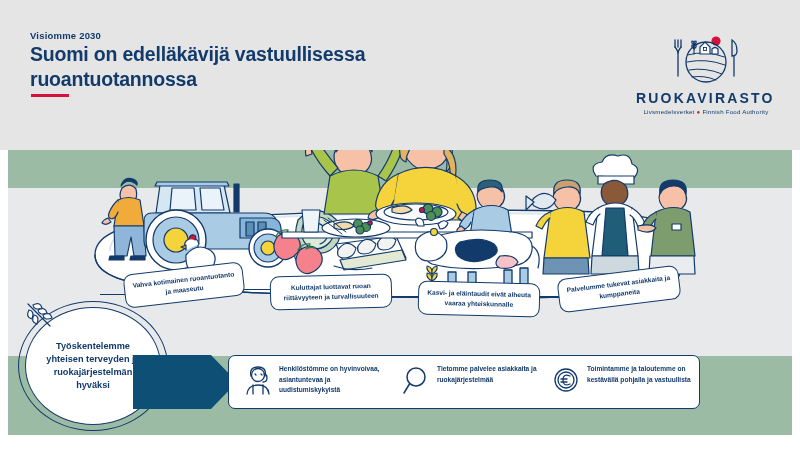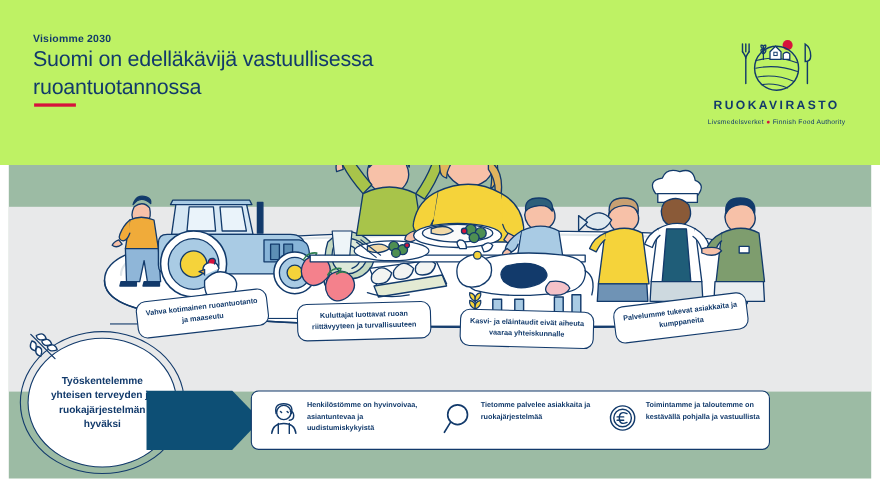--- a/index.html
+++ b/index.html
@@ -15,45 +15,45 @@
   .bg-green {
     position: absolute; left: 8px; top: 150px; width: 784px; height: 285px;
     background: #9cbba4;
   }
   .bg-gray {
     position: absolute; left: 8px; top: 188px; width: 784px; height: 168px;
     background: #e8e9ea;
   }
 
   
-  .header { position: absolute; left: 0; top: 0; width: 800px; height: 150px; background:#bef264; }
+  .header { position: absolute; left: 0; top: 0; width: 800px; height: 150px; background:#e5e5e5; }
   .kicker {
     position: absolute; left: 30px; top: 30px;
     font-size: 9.5px; font-weight: bold; color: #123a6b; letter-spacing: .2px;
   }
   .title {
     position: absolute; left: 30px; top: 42px; width: 420px;
-    font-size: 19.5px; line-height: 1.28; font-weight: normal; color: #123a6b;
+    font-size: 19.5px; line-height: 1.28; font-weight: bold; color: #123a6b;
     letter-spacing: -.2px;
   }
   .rule {
     position: absolute; left: 31px; top: 94px; width: 38px; height: 3px;
     background: #d6123c;
   }
   .subtitle {
     position: absolute; left: 30px; top: 112px;
     font-size: 10.5px; font-weight: bold; color: #123a6b;
   }
 
   
   .logo { position: absolute; left: 636px; top: 32px; width: 140px; height: 95px; }
   .logo-mark { position: absolute; left: 30px; top: 0; width: 78px; height: 56px; }
   .logo-word {
-    position: absolute; left: 0; top: 58px; width: 140px; text-align: center;
-    font-size: 11px; font-weight: bold; color: #123a6b; letter-spacing: 2.2px;
+    position: absolute; left: 0; top: 58px; width: 140px; text-align: left;
+    font-size: 14px; font-weight: bold; color: #123a6b; letter-spacing: 2.2px;
   }
   .logo-sub {
     position: absolute; left: 0; top: 76px; width: 140px; text-align: center;
     font-size: 6.1px; color: #123a6b; letter-spacing: .25px;
   }
   .logo-sub .dot { color: #d6123c; }
 
   
   .pill {
     position: absolute;

